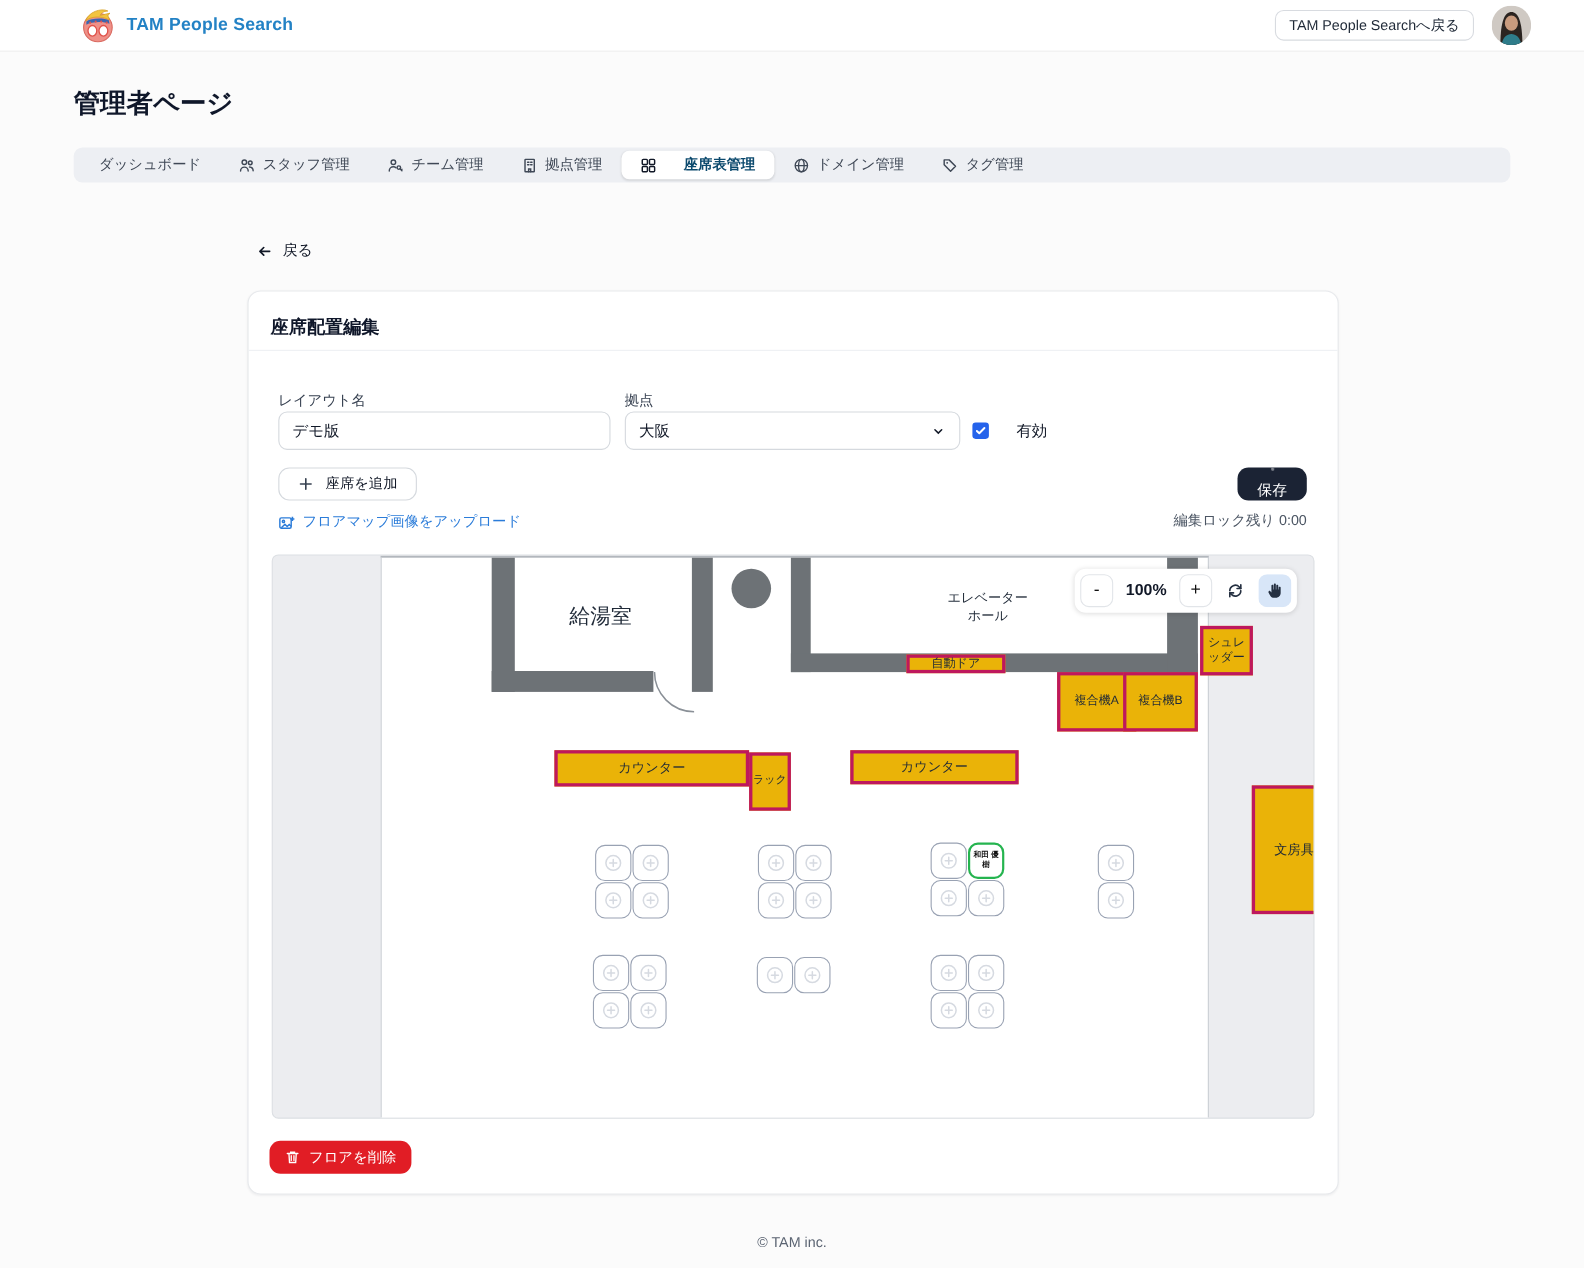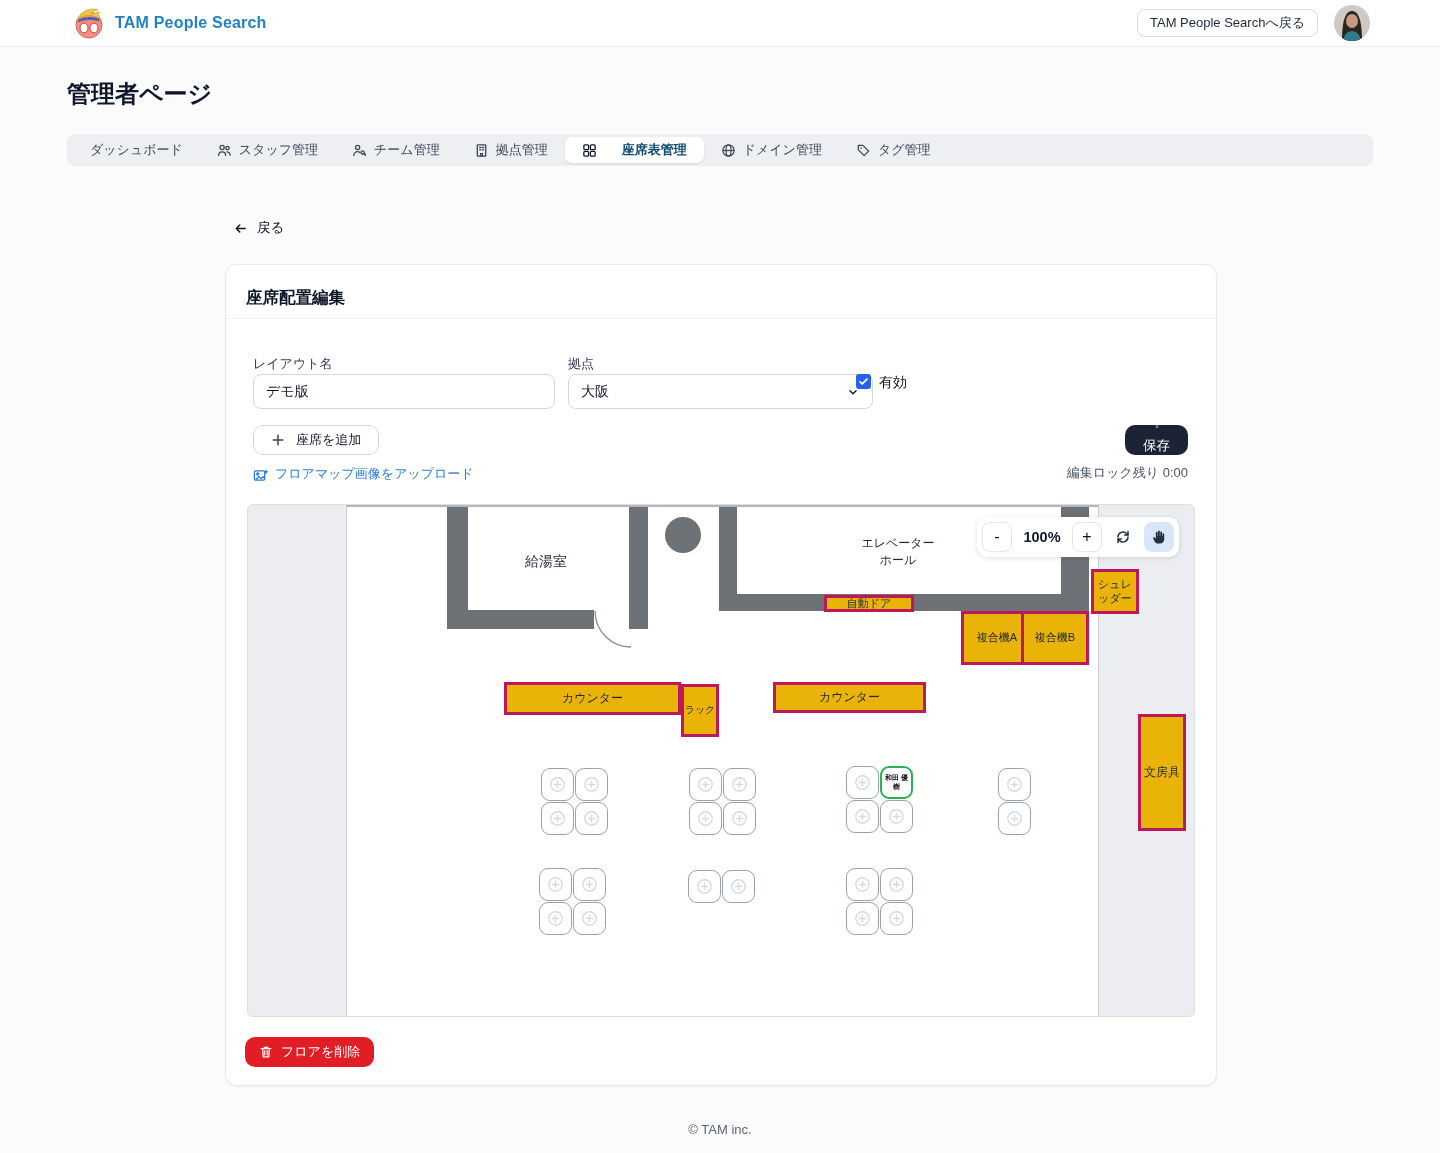--- a/index.html
+++ b/index.html
@@ -3,21 +3,21 @@
 <meta charset="utf-8">
 <style>
   * { box-sizing: border-box; margin: 0; padding: 0; }
   html,body { width:1440px; height:1153px; }
   body {
     font-family: "Liberation Sans", "DejaVu Sans", sans-serif;
     background:#fbfbfb; color:#1f2937; position:relative; overflow:hidden;
   }
   
   .appbar{position:absolute;left:0;top:0;width:1440px;height:47px;background:#fff;
-    border-bottom:1px solid #ededed;display:flex;align-items:center;padding:0 70px 0 72px;}
+    border-bottom:1px solid #ededed;display:flex;align-items:center;padding:0 48px 0 72px;}
   .brand{display:flex;align-items:center;gap:9px;}
   .brand-title{font-size:16px;font-weight:700;color:#2382c5;letter-spacing:.2px;}
   .appbar-right{margin-left:auto;display:flex;align-items:center;gap:16px;}
   .return-btn{background:#fff;border:1px solid #d8dbe0;border-radius:8px;height:28px;
     padding:0 12px;font-size:13px;color:#1f2937;cursor:pointer;font-family:inherit;}
   .avatar{width:36px;height:36px;border-radius:50%;overflow:hidden;display:block;}
   
   .page-title{position:absolute;left:67px;top:78px;font-size:24px;font-weight:700;color:#0f172a;}
   .tabbar{position:absolute;left:67px;top:134px;width:1306px;height:32px;background:#edeff3;
     border-radius:8px;display:flex;align-items:center;padding:0 6px;}
@@ -32,21 +32,21 @@
     border:1px solid #e7e9ec;border-radius:12px;box-shadow:0 1px 2px rgba(16,24,40,.05);}
   .card-title{position:absolute;left:20px;top:22px;font-size:16.5px;font-weight:700;color:#0f172a;}
   .card-sep{position:absolute;left:0;right:0;top:53px;border-top:1px solid #eef0f3;}
   .field-label{position:absolute;font-size:13px;color:#374151;}
   .text-input{position:absolute;left:27px;top:109px;width:302px;height:35px;border:1px solid #d5d9de;
     border-radius:8px;font-size:14px;color:#111827;padding:0 12px;font-family:inherit;background:#fff;}
   .select{position:absolute;left:342px;top:109px;width:305px;height:35px;border:1px solid #d5d9de;
     border-radius:8px;font-size:14px;color:#111827;padding:0 12px;display:flex;align-items:center;
     background:#fff;cursor:pointer;}
   .select svg{margin-left:auto;}
-  .check-row{position:absolute;left:630px;top:109px;height:35px;display:flex;gap:8px;}
+  .check-row{position:absolute;left:658px;top:109px;height:35px;display:flex;align-items:center;gap:25px;}
   .checkbox{width:15px;height:15px;background:#2563eb;border-radius:3px;display:flex;
     align-items:center;justify-content:center;cursor:pointer;}
   .check-label{font-size:14px;color:#111827;}
   .btn{display:flex;align-items:center;justify-content:center;border-radius:10px;cursor:pointer;
     font-family:inherit;font-size:13px;}
   .add-seat{position:absolute;left:27px;top:160px;height:30px;padding:0 17px;gap:11px;
     background:#fff;border:1px solid #d5d9de;color:#111827;}
   .save{position:absolute;right:28px;top:160px;height:30px;padding:0 18px;gap:9px;
     background:#1b2334;border:none;color:#fff;font-size:13.5px;flex-direction:column;}
   .lock-text{position:absolute;right:28px;top:199px;font-size:13px;color:#4b5563;}
@@ -232,31 +232,31 @@
         <div class="wall" style="left: 100px; top: 0px; width: 21px; height: 122px;"></div>
         <div class="wall" style="left: 100px; top: 103px; width: 147px; height: 19px;"></div>
         <div class="wall" style="left: 282px; top: 0px; width: 19px; height: 122px;"></div>
         <div class="wall" style="left: 372px; top: 0px; width: 18px; height: 104px;"></div>
         <div class="wall" style="left: 372px; top: 87px; width: 370px; height: 17px;"></div>
         <div class="wall" style="left: 714px; top: 0px; width: 28px; height: 104px;"></div>
         <div class="pillar" style="left: 318px; top: 10px; width: 36px; height: 36px;"></div>
         <div class="door-arc" style="left: 247px; top: 103px; width: 38px; height: 42px;"><svg width="38" height="42" viewBox="0 0 38 42">
             <path d="M1 1 A36 36 0 0 0 37 37" fill="none" stroke="#8a9097" stroke-width="1.4"></path>
           </svg></div>
-        <div class="furn label" style="font-size: 14px; left: 156px; top: 44px; width: 86px; height: 20px;">給湯室</div>
+        <div class="furn label" style="font-size: 19px; left: 156px; top: 44px; width: 86px; height: 20px;">給湯室</div>
         <div class="furn label" style="font-size: 12px; left: 481px; top: 26px; width: 140px; height: 38px;">エレベーター
 ホール</div>
         <div class="furn" style="font-size: 11px; left: 477px; top: 88px; width: 90px; height: 17px;">自動ドア</div>
         <div class="furn" style="font-size: 11px; left: 744px; top: 62px; width: 48px; height: 45px;">シュレッダー</div>
         <div class="furn" style="font-size: 11px; left: 602px; top: 104px; width: 72px; height: 54px; margin-left: 12px;">複合機A</div>
         <div class="furn" style="font-size: 11px; left: 674px; top: 104px; width: 68px; height: 54px;">複合機B</div>
         <div class="furn" style="font-size: 12px; left: 157px; top: 175px; width: 177px; height: 33px;">カウンター</div>
         <div class="furn" style="font-size: 10px; left: 334px; top: 177px; width: 38px; height: 53px;">ラック</div>
         <div class="furn" style="font-size: 12px; left: 426px; top: 175px; width: 153px; height: 31px;">カウンター</div>
-        <div class="furn" style="font-size: 12px; left: 791px; top: 207px; width: 48px; height: 117px;">文房具</div>
+        <div class="furn" style="font-size: 12px; left: 791px; top: 207px; width: 77px; height: 117px;">文房具</div>
         <div class="seat" style="left: 194px; top: 261px;">
           <svg width="17" height="17" viewBox="0 0 16 16">
             <circle cx="8" cy="8" r="6.3" fill="none" stroke="#d6dae1" stroke-width="1.3"></circle>
             <path d="M8 5v6M5 8h6" stroke="#d6dae1" stroke-width="1.3" stroke-linecap="round"></path>
           </svg>
         </div>
         <div class="seat" style="left: 228px; top: 261px;">
           <svg width="17" height="17" viewBox="0 0 16 16">
             <circle cx="8" cy="8" r="6.3" fill="none" stroke="#d6dae1" stroke-width="1.3"></circle>
             <path d="M8 5v6M5 8h6" stroke="#d6dae1" stroke-width="1.3" stroke-linecap="round"></path>

